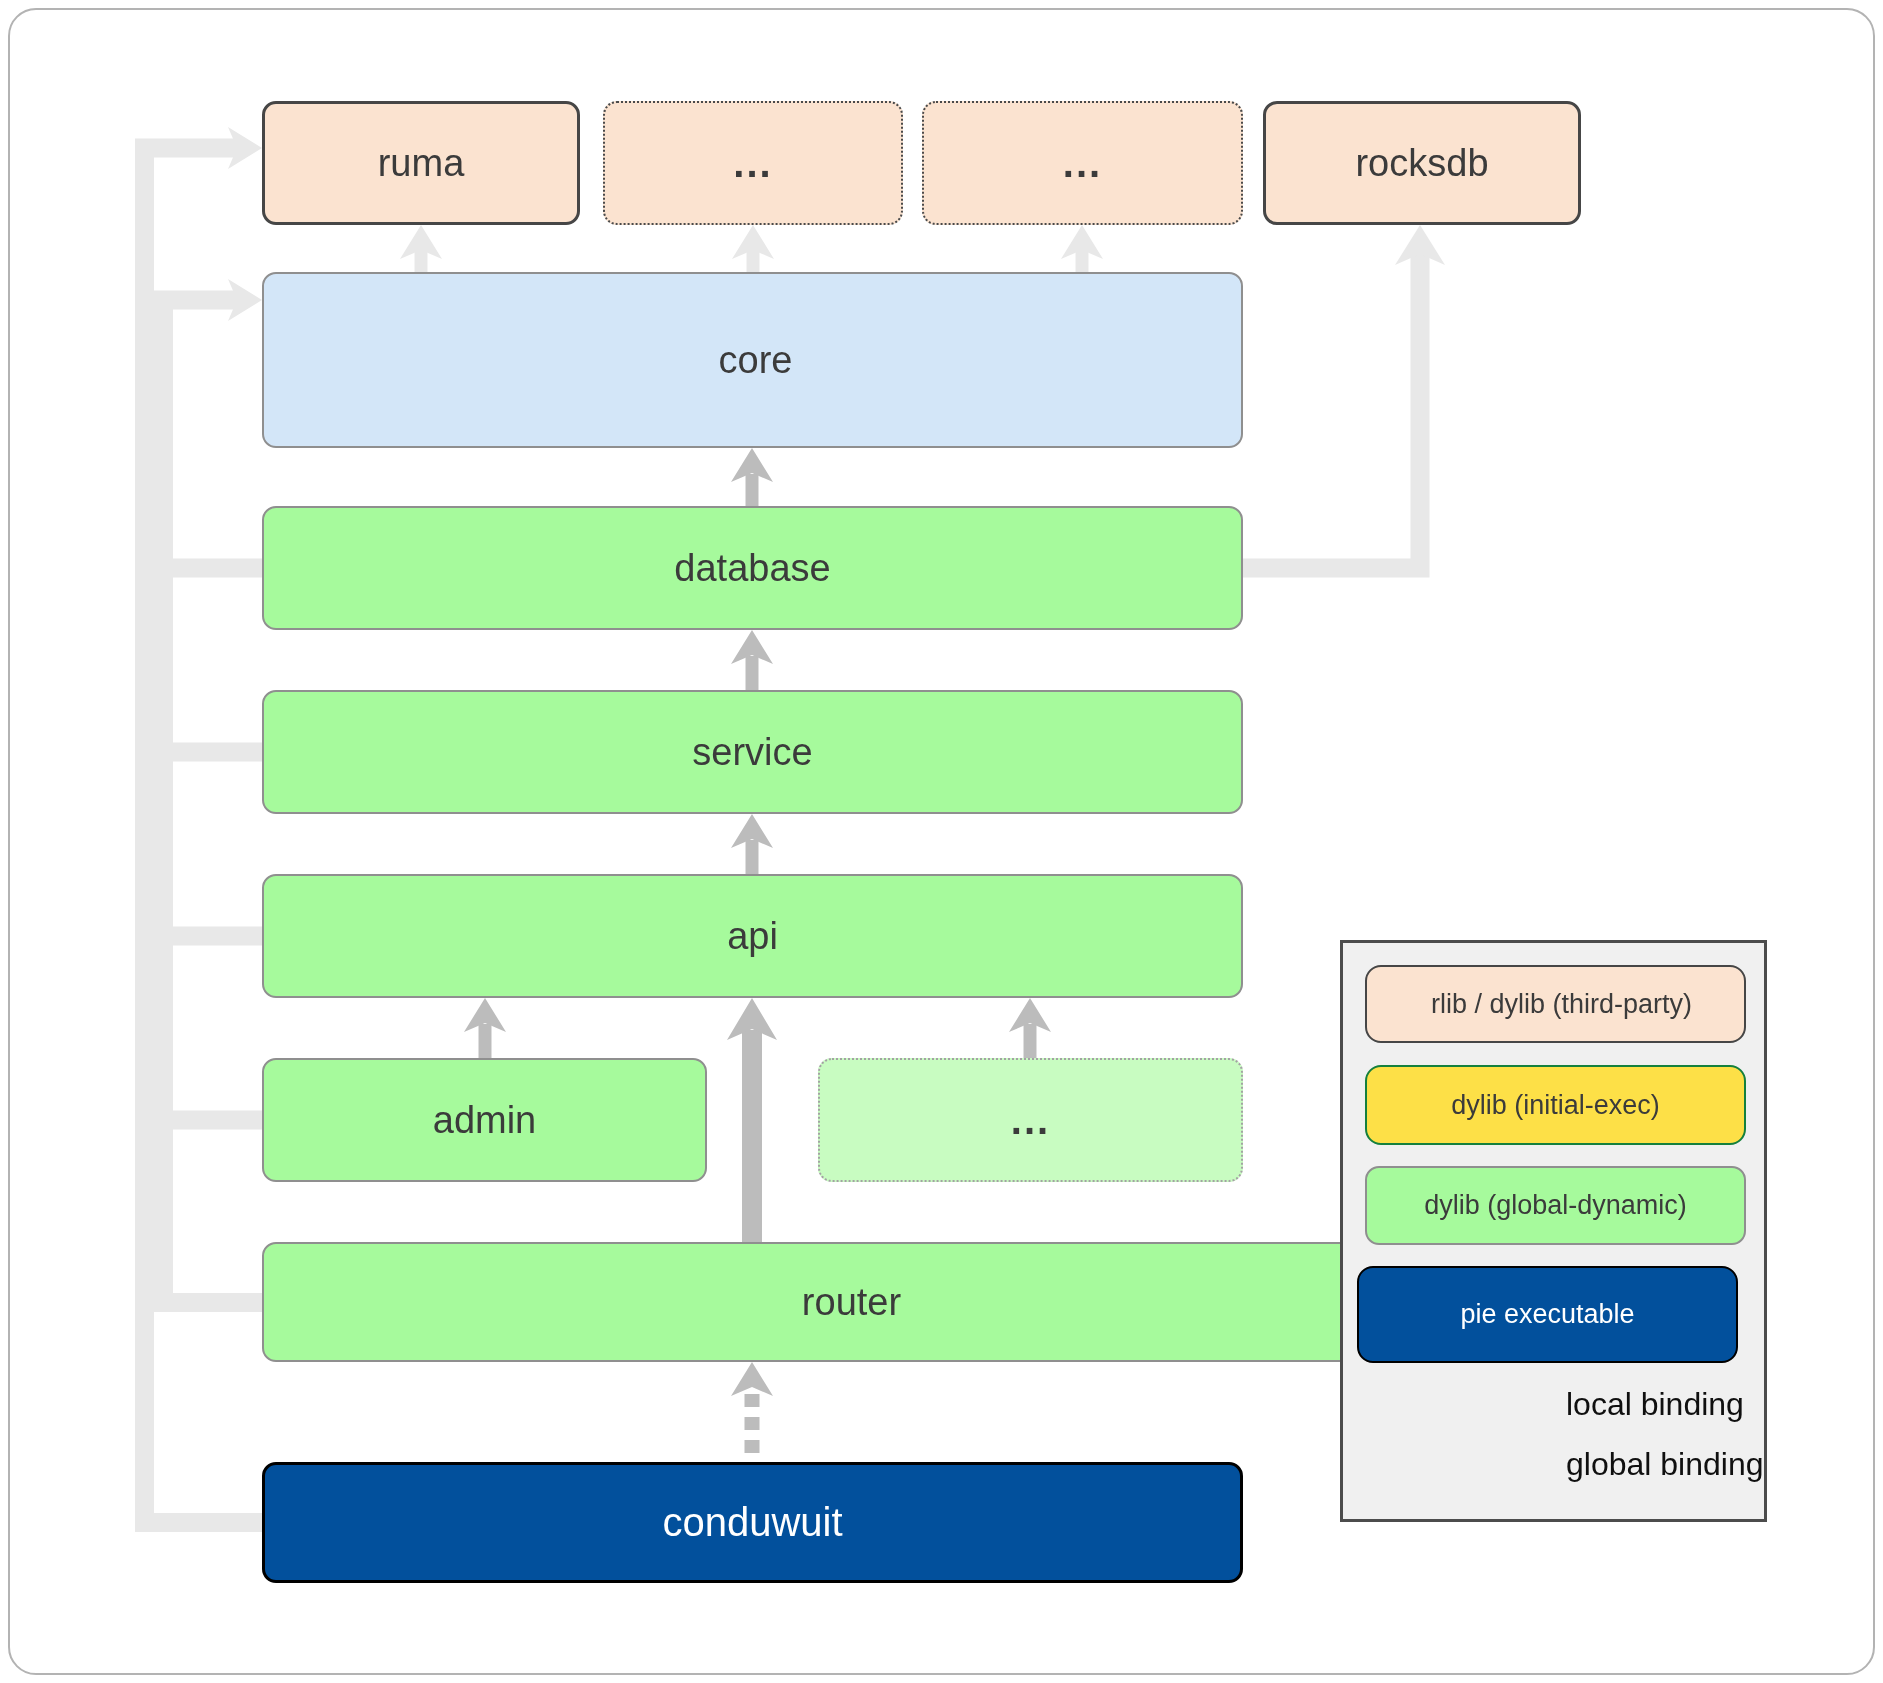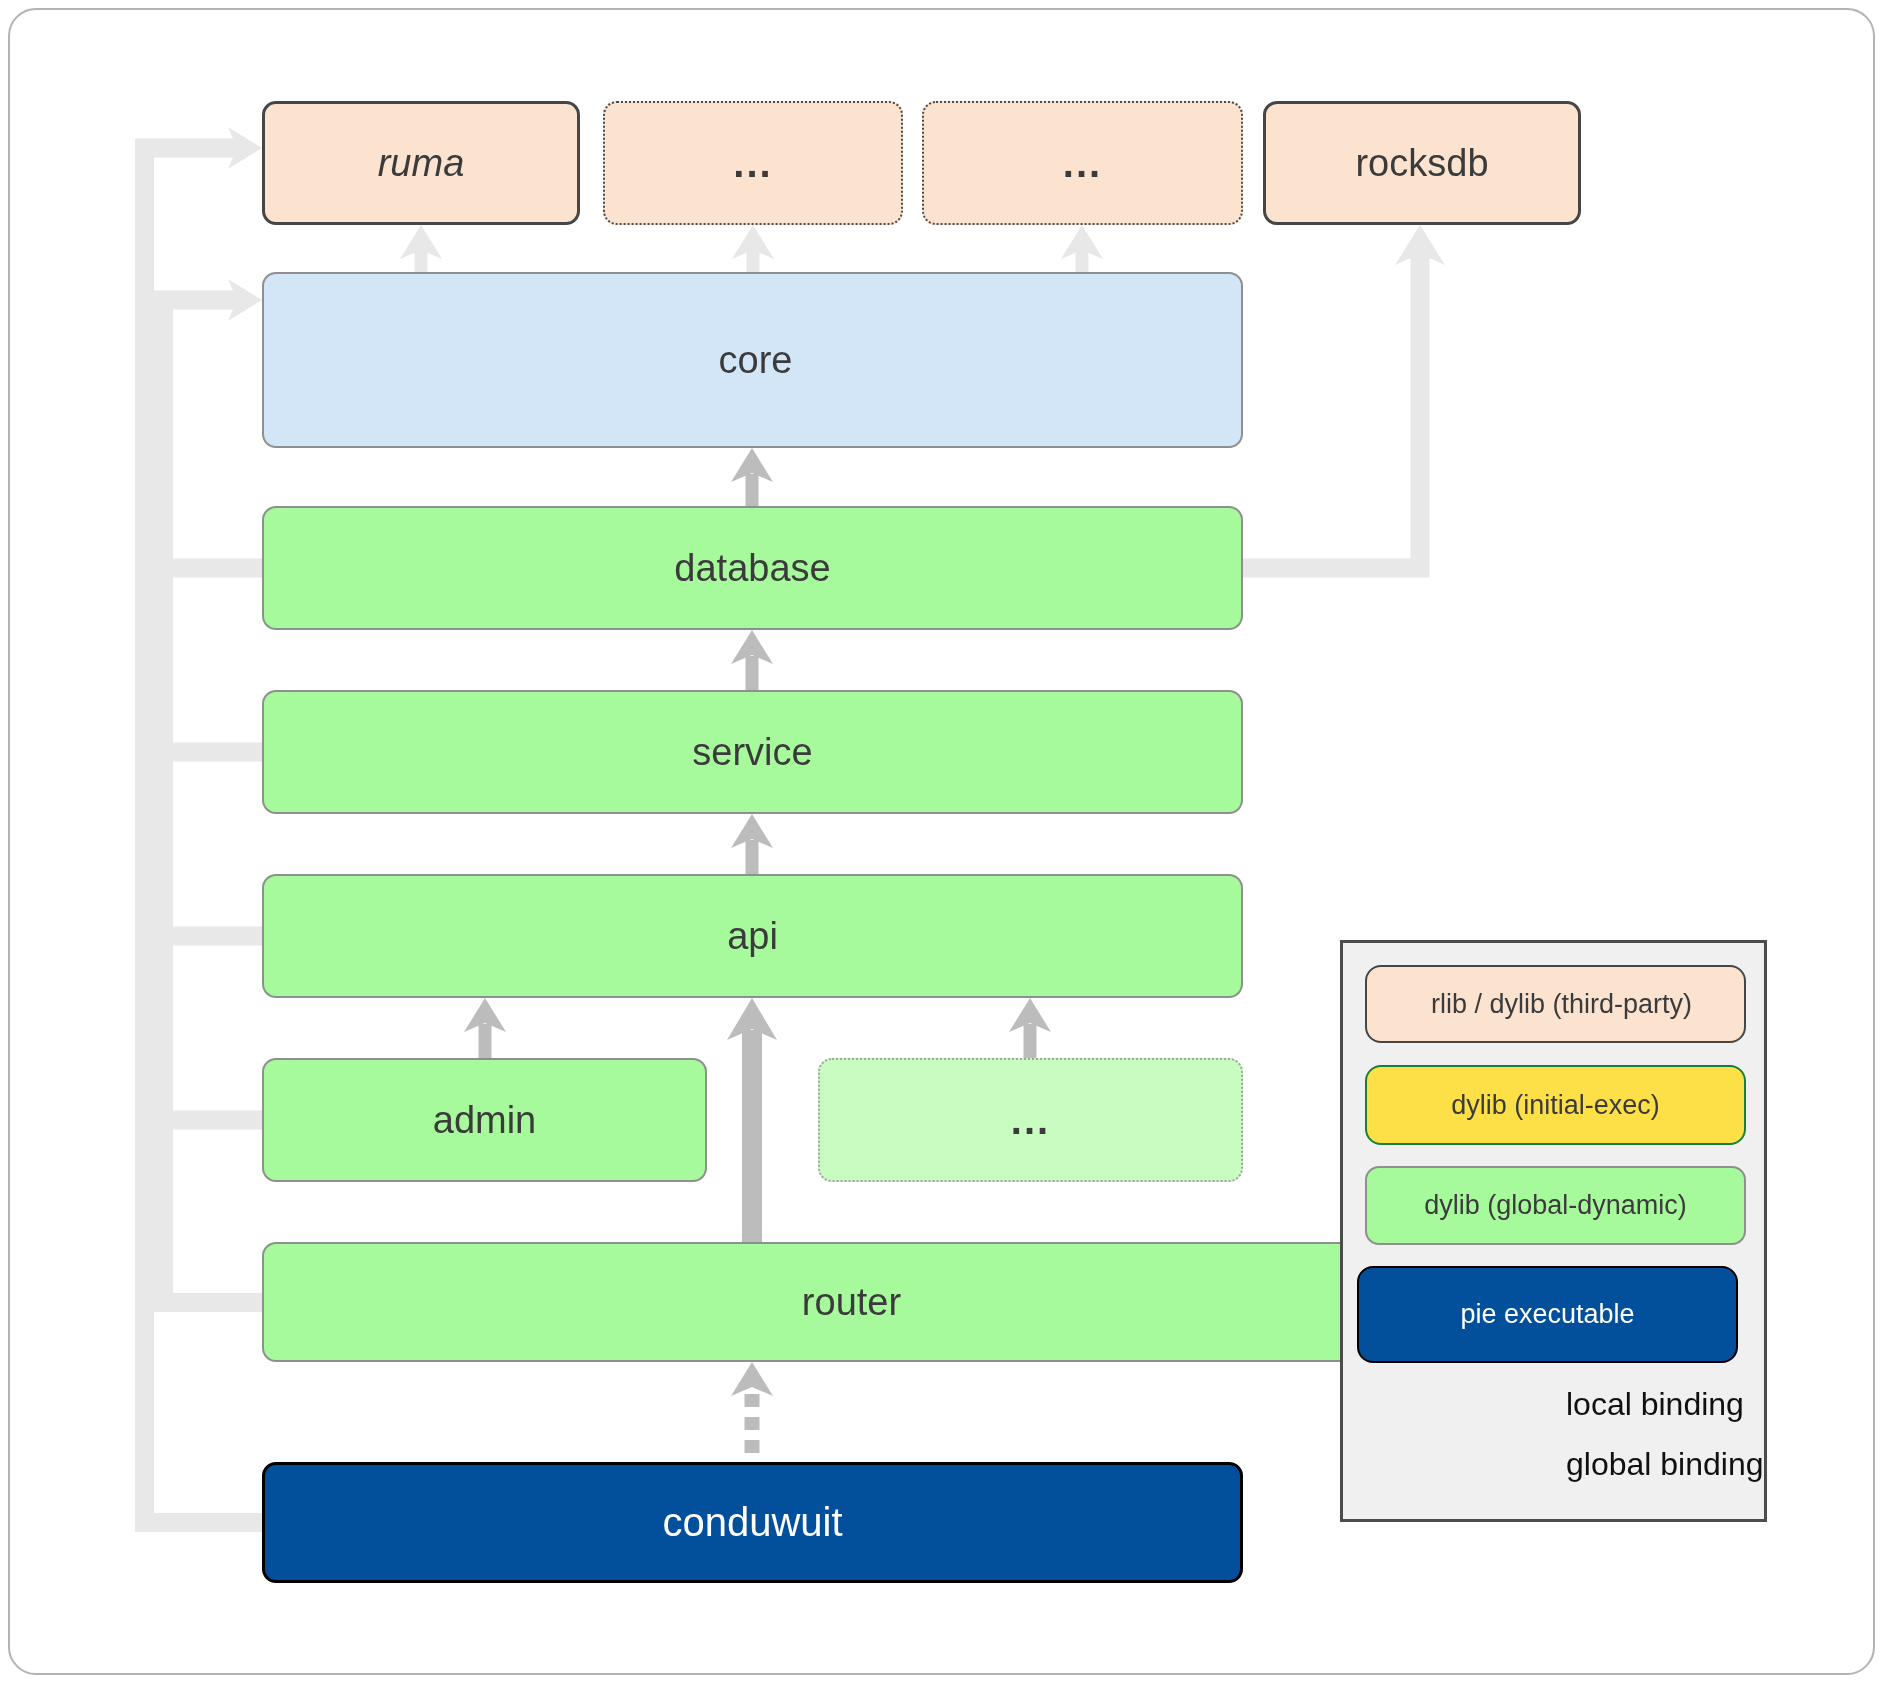--- a/index.html
+++ b/index.html
@@ -106,21 +106,21 @@
     <g>
       <line x1="1388" y1="1402" x2="1482" y2="1402" stroke="#b9b9b9" stroke-width="16" stroke-dasharray="22 8 5 8"></line>
       <polygon points="1530,1402 1484,1374 1494,1402 1484,1430" fill="#b9b9b9"></polygon>
     </g>
     <g>
       <line x1="1388" y1="1462" x2="1486" y2="1462" stroke="#b9b9b9" stroke-width="16"></line>
       <polygon points="1534,1462 1488,1434 1498,1462 1488,1490" fill="#b9b9b9"></polygon>
     </g>
   </svg>
 
-  <div class="node peach" style="left:262px;top:101px;width:318px;height:124px;font-style:italic;">
+  <div class="node peach" style="left:262px;top:101px;width:318px;height:124px;">
     <span>ruma</span>
   </div>
   <div class="node peach-dotted" style="left:603px;top:101px;width:300px;height:124px;">
     <span class="dots">...</span>
   </div>
   <div class="node peach-dotted" style="left:922px;top:101px;width:321px;height:124px;">
     <span class="dots">...</span>
   </div>
   <div class="node peach" style="left:1263px;top:101px;width:318px;height:124px;">
     <span>rocksdb</span>

